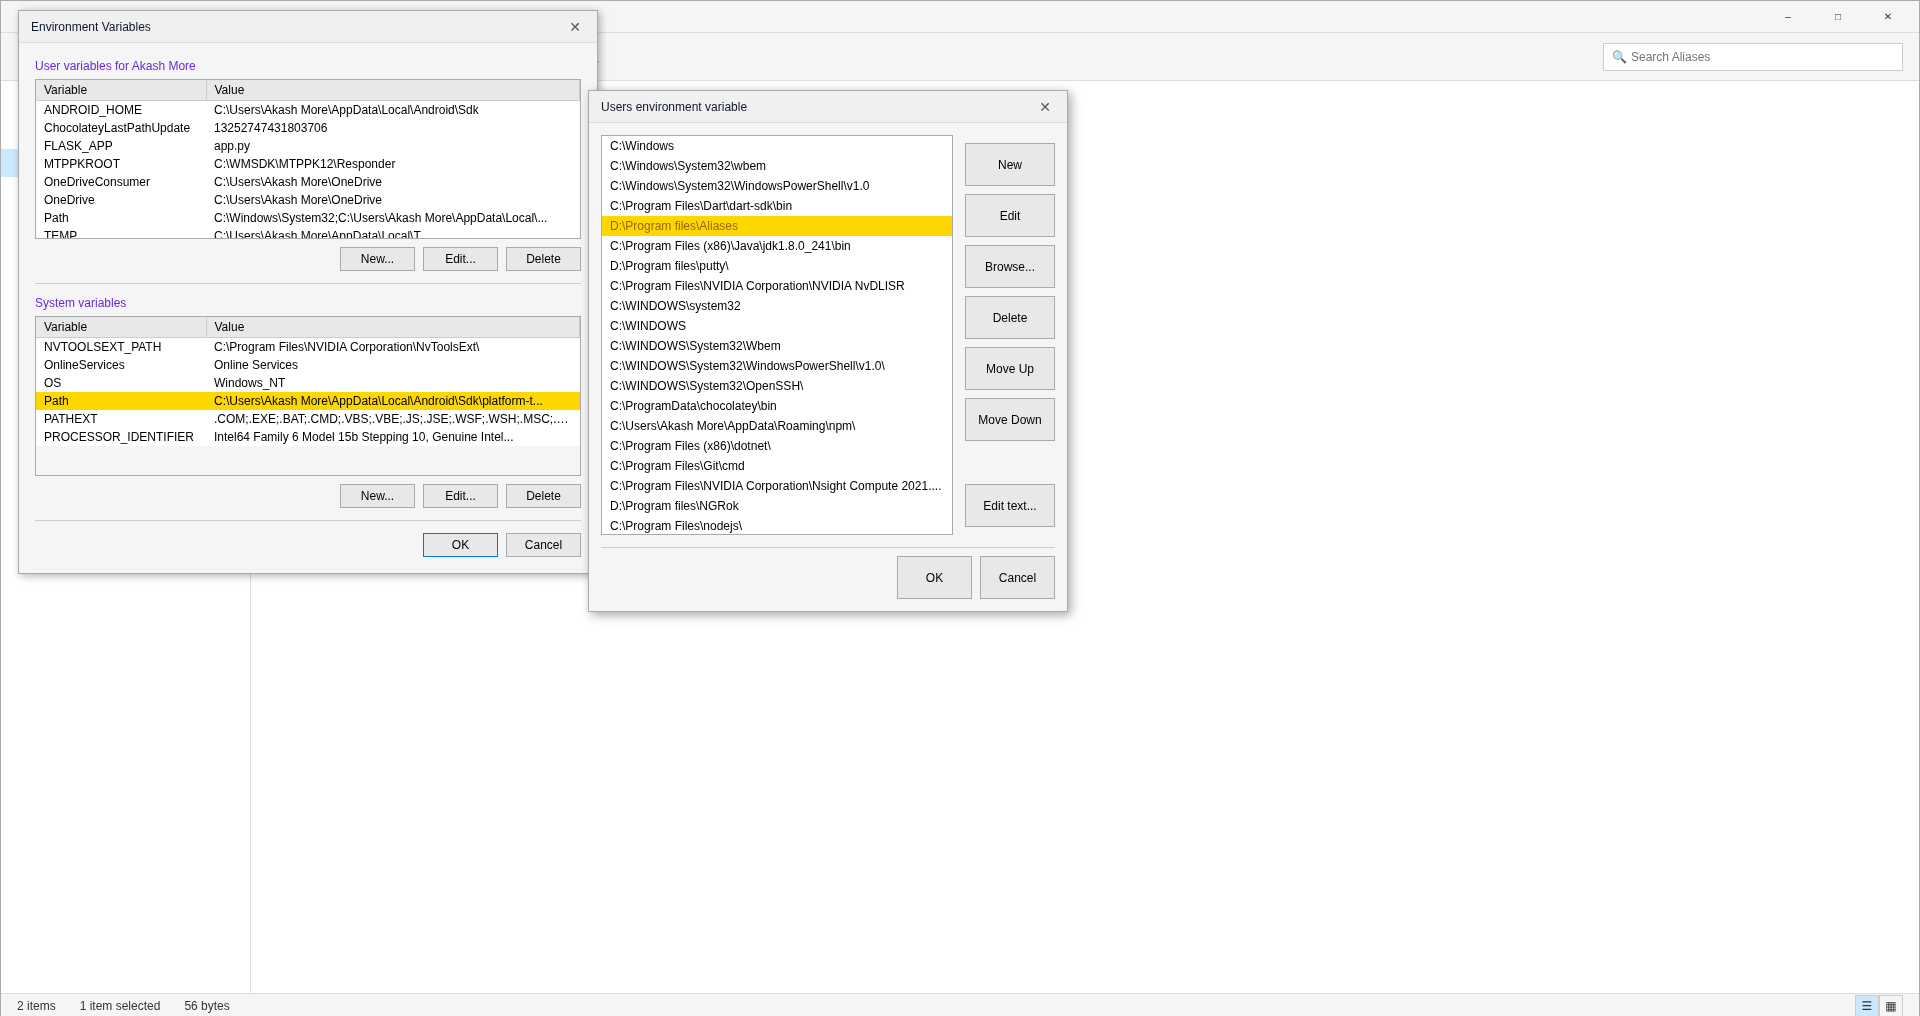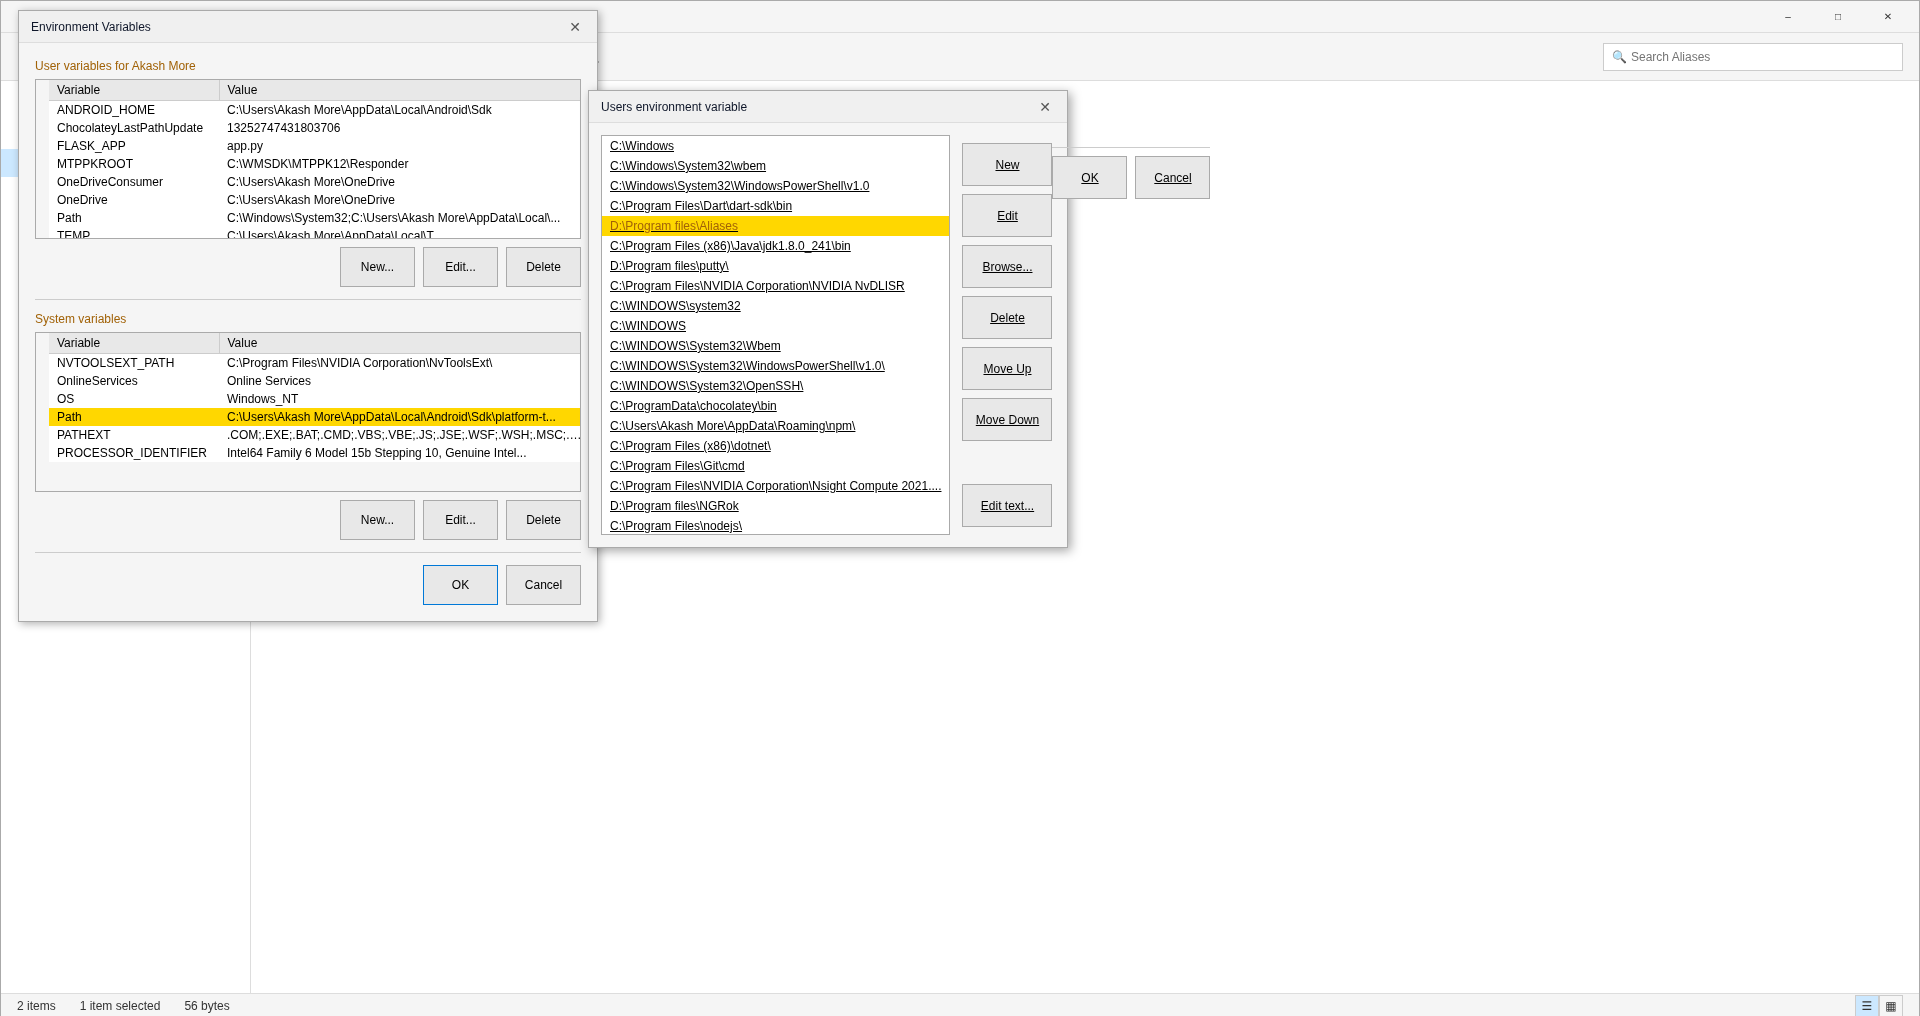--- a/index.html
+++ b/index.html
@@ -209,37 +209,36 @@
       font-size: 14px;
       color: #555;
     }
 
     .dialog-body {
       padding: 16px;
     }
 
     .section-label {
       font-size: 12px;
-      color: #a16207;
+      color: #6d28d9;
       margin-bottom: 6px;
       font-weight: normal;
     }
 
     .var-table-container {
       height: 140px;
       overflow-y: auto;
       border: 1px solid #aaa;
       margin-bottom: 8px;
     }
 
     .var-table-inner {
       width: 100%;
       border-collapse: collapse;
       background: white;
-      margin-left: 13px;
     }
 
     .var-table-inner thead tr {
       background: #e8e8e8;
       position: sticky;
       top: 0;
     }
 
     .var-table-inner th {
       padding: 3px 8px;
@@ -264,21 +263,21 @@
 
     .dialog-btn-row {
       display: flex;
       justify-content: flex-end;
       gap: 8px;
       margin-top: 8px;
     }
 
     .dialog-btn {
       min-width: 75px;
-      height: 40px;
+      height: 24px;
       padding: 0 12px;
       font-size: 12px;
       background: #e8e8e8;
       border: 1px solid #aaa;
       cursor: pointer;
       display: flex;
       align-items: center;
       justify-content: center;
     }
     .dialog-btn.default { border: 1px solid #0078d7; background: #e8e8e8; }
@@ -334,22 +333,21 @@
       border: 1px solid #aaa;
       cursor: pointer;
       display: flex;
       align-items: center;
       justify-content: center;
     }
 
     .edit-body {
       padding: 12px;
       display: flex;
-      flex-direction: row;
-      text-decoration: underline;
+      flex-direction: column;
     }
 
     .edit-content {
       display: flex;
       gap: 0;
     }
 
     .edit-ok-cancel {
       display: flex;
       justify-content: flex-end;

